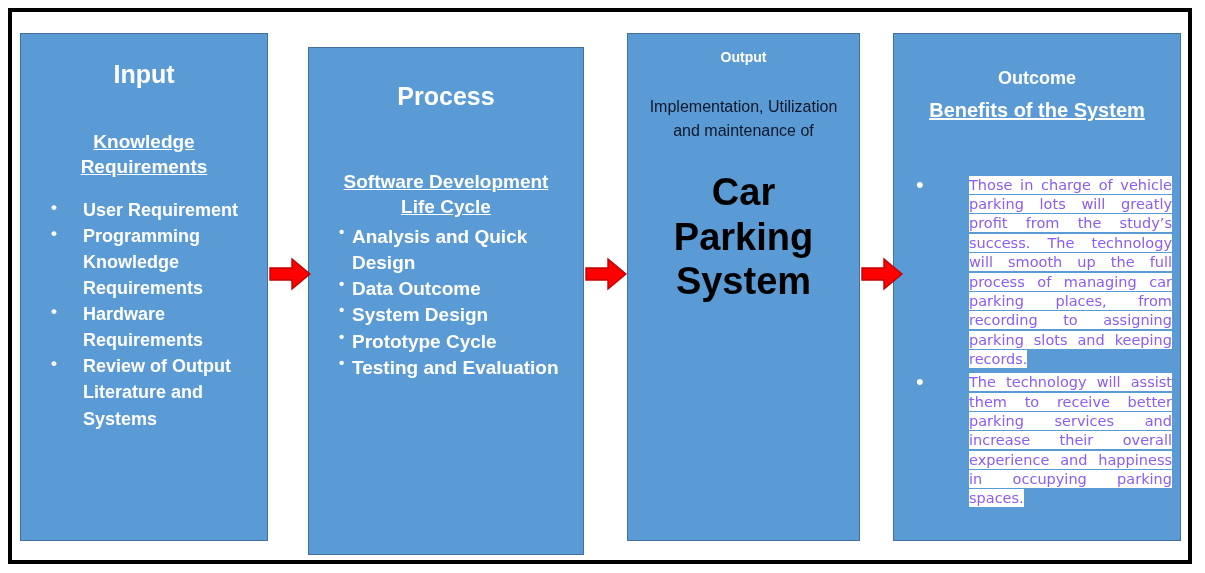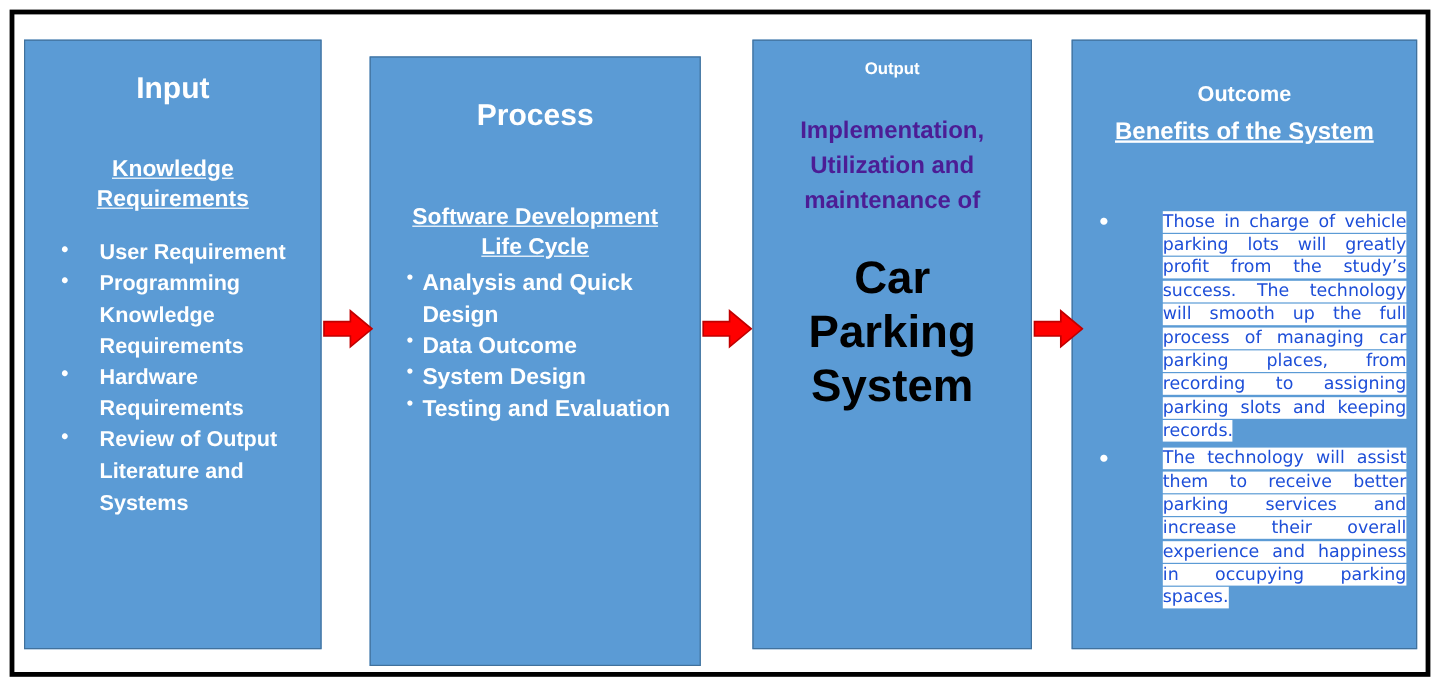--- a/index.html
+++ b/index.html
@@ -102,23 +102,23 @@
   #process-list li::before {
     content: "\2022";
     position: absolute;
     left: 0;
     top: -2px;
     font-size: 15px;
   }
 
   
   .output-lead {
-    color: #4c1d95;
-    font-weight: bold;
-    font-size: 20px;
+    color: #0f172a;
+    font-weight: normal;
+    font-size: 16px;
     line-height: 1.45;
     text-align: center;
     margin: 30px 10px 0 10px;
   }
   .output-main {
     color: #000000;
     font-weight: bold;
     font-size: 38px;
     line-height: 1.18;
     text-align: center;
@@ -141,21 +141,21 @@
     position: absolute;
     left: 0;
     top: -4px;
     color: #ffffff;
     font-size: 22px;
   }
   .hl-text {
     display: block;
     font-size: 14.5px;
     line-height: 1.335;
-    color: #1d4ed8;
+    color: #8b5cf6;
     text-align: justify;
     font-family: "DejaVu Sans", sans-serif;
   }
   .hl-text > span {
     background: #ffffff;
     box-decoration-break: clone;
     -webkit-box-decoration-break: clone;
     padding: 1px 0;
   }
 
@@ -185,20 +185,21 @@
     </ul>
   </div>
 
   <div class="stage-box" id="box-process">
     <div class="stage-title">Process</div>
     <div class="stage-subtitle">Software Development Life Cycle</div>
     <ul class="bullets" id="process-list">
       <li>Analysis and Quick Design</li>
       <li>Data Outcome</li>
       <li>System Design</li>
+      <li>Prototype Cycle</li>
       <li>Testing and Evaluation</li>
     </ul>
   </div>
 
   <div class="stage-box" id="box-output">
     <div class="stage-title">Output</div>
     <div class="output-lead">Implementation, Utilization and maintenance of</div>
     <div class="output-main">Car Parking System</div>
   </div>
 

